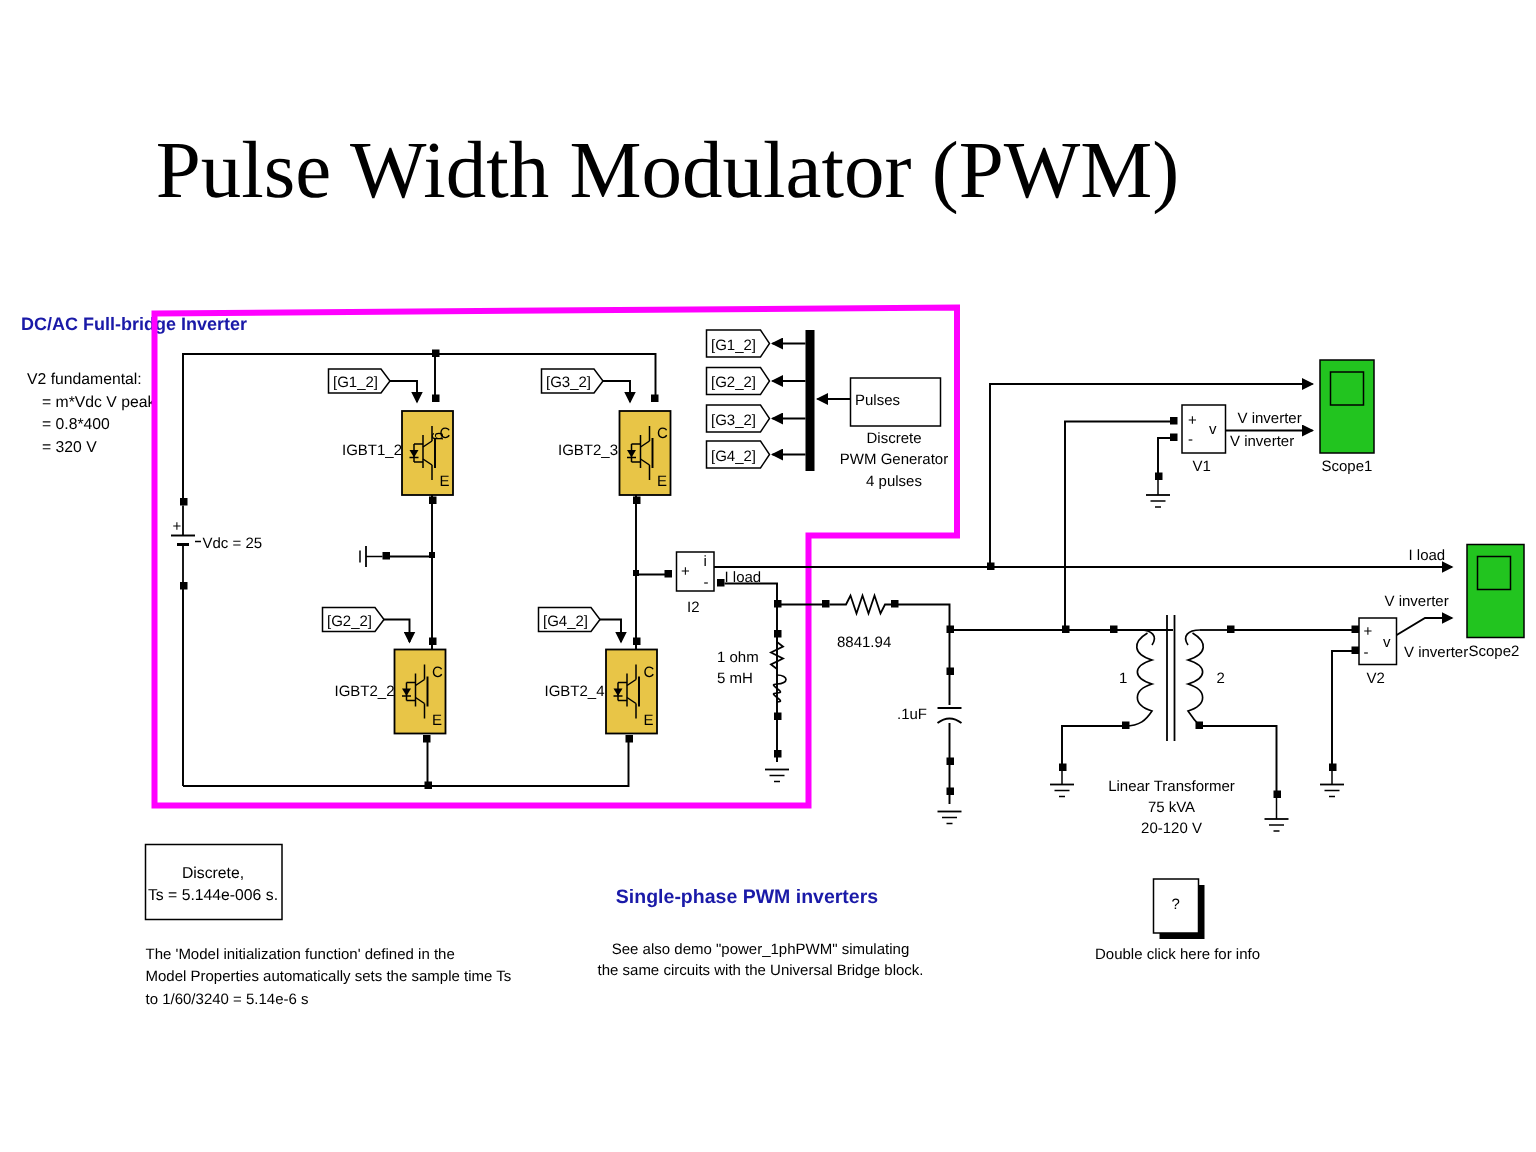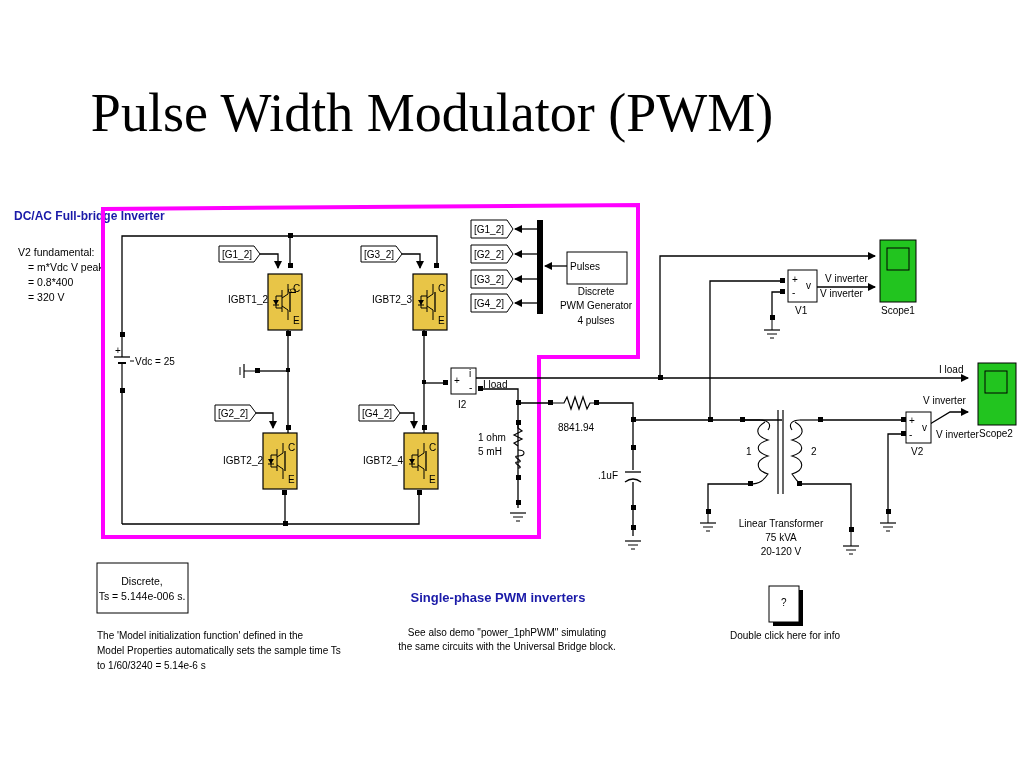--- a/index.html
+++ b/index.html
@@ -1,17 +1,17 @@
 <!DOCTYPE html>
 <html><head>
 <meta charset="utf-8">
 <style>
   html,body{margin:0;padding:0;background:#ffffff;}
   body{width:1024px;height:768px;position:relative;overflow:hidden;font-family:"Liberation Sans",sans-serif;}
-  #slide-title{position:absolute;left:0;top:86px;width:864px;text-align:center;font-family:"Liberation Serif",serif;font-size:54px;color:#000;line-height:1;}
+  #slide-title{position:absolute;left:0;top:86px;width:864px;text-align:center;font-family:"Liberation Serif",serif;font-size:54px;color:#000;line-height:1;padding-left:13px;}
   svg{position:absolute;left:0;top:0;}
   .w{stroke:#000;stroke-width:1.3;fill:none;}
   .tx{font-family:"Liberation Sans",sans-serif;font-size:10px;fill:#000;}
   .txm{font-family:"Liberation Sans",sans-serif;font-size:10.5px;fill:#000;}
   .blue{font-family:"Liberation Sans",sans-serif;font-weight:bold;fill:#1a1aa8;}
   .port{fill:#000;}
   .igbt{fill:#e8c547;stroke:#000;stroke-width:1.2;}
   .scope{fill:#22c41f;stroke:#000;stroke-width:1;}
   .tag{fill:#fff;stroke:#000;stroke-width:1;}
   .blk{fill:#fff;stroke:#000;stroke-width:1;}

